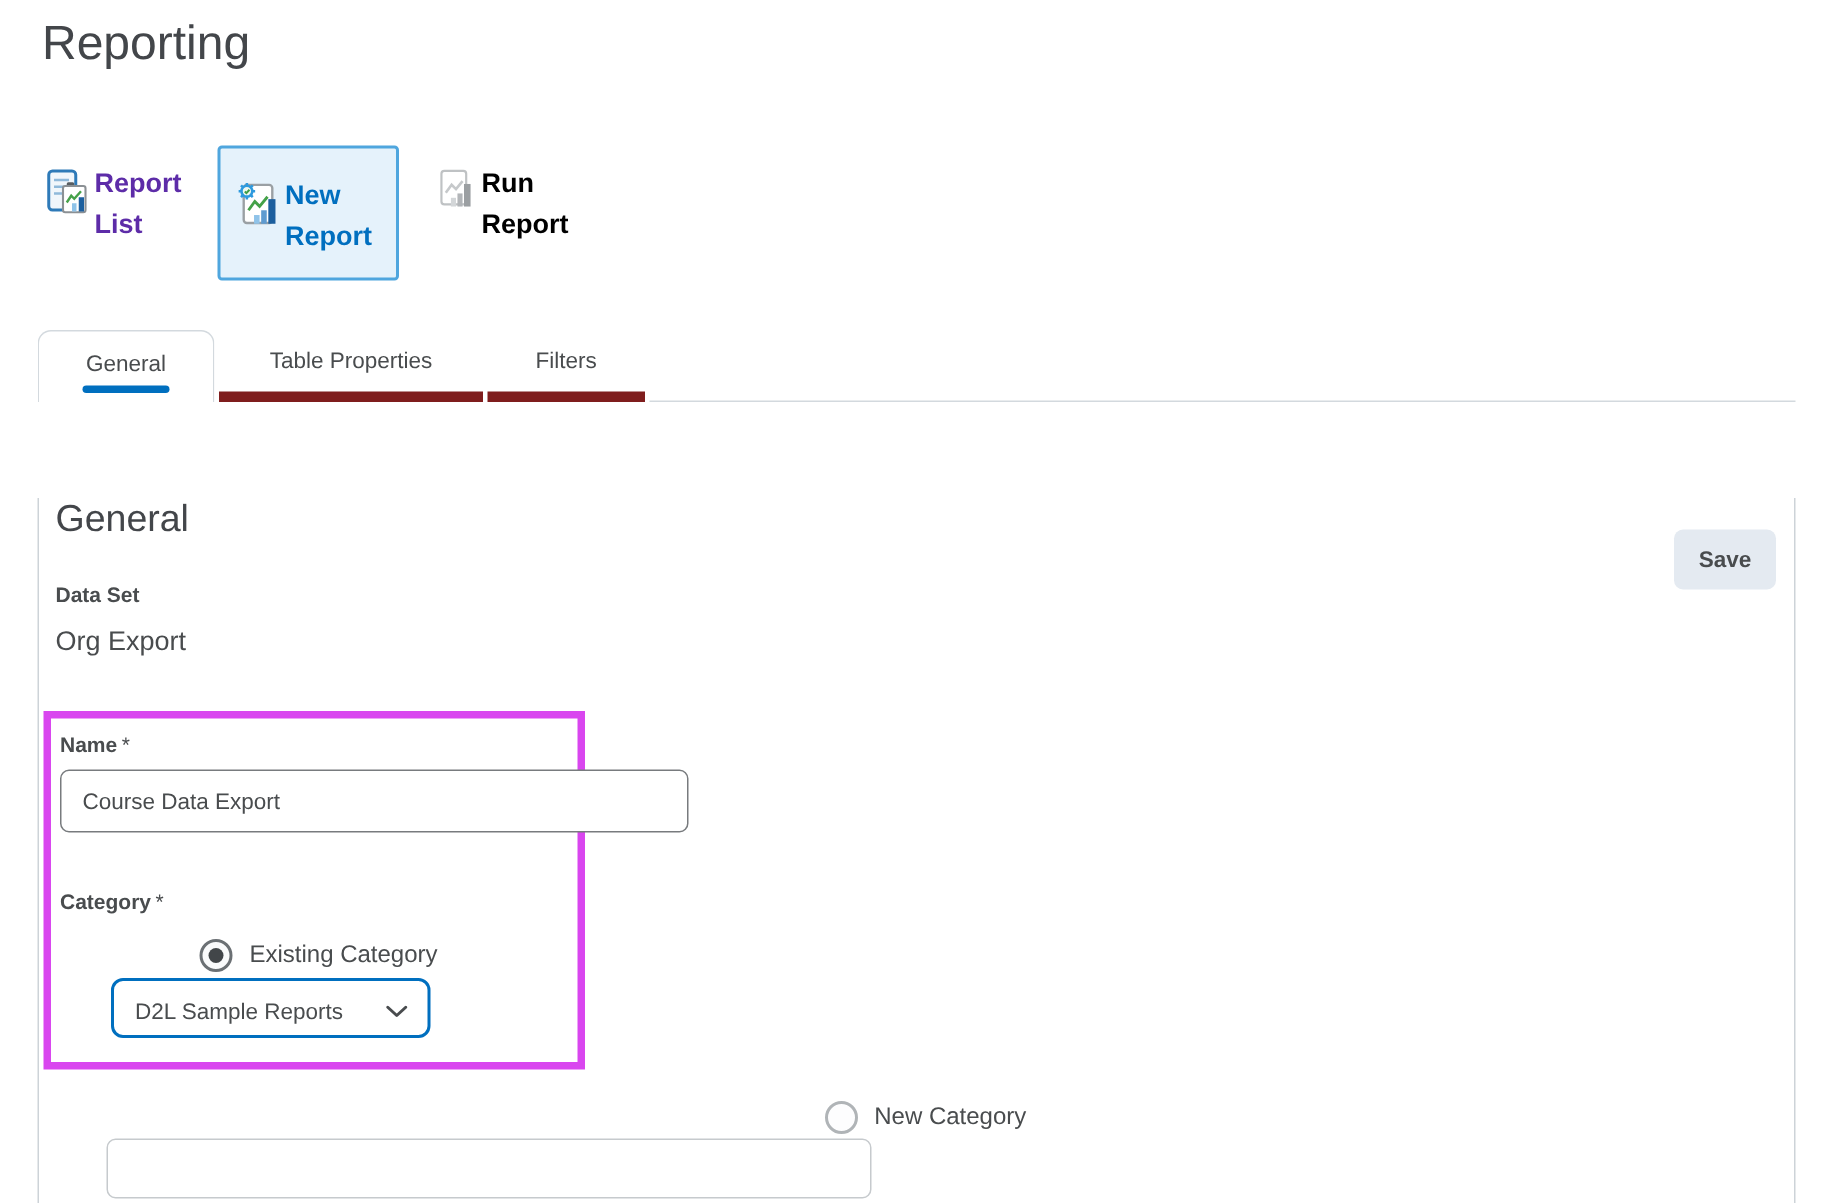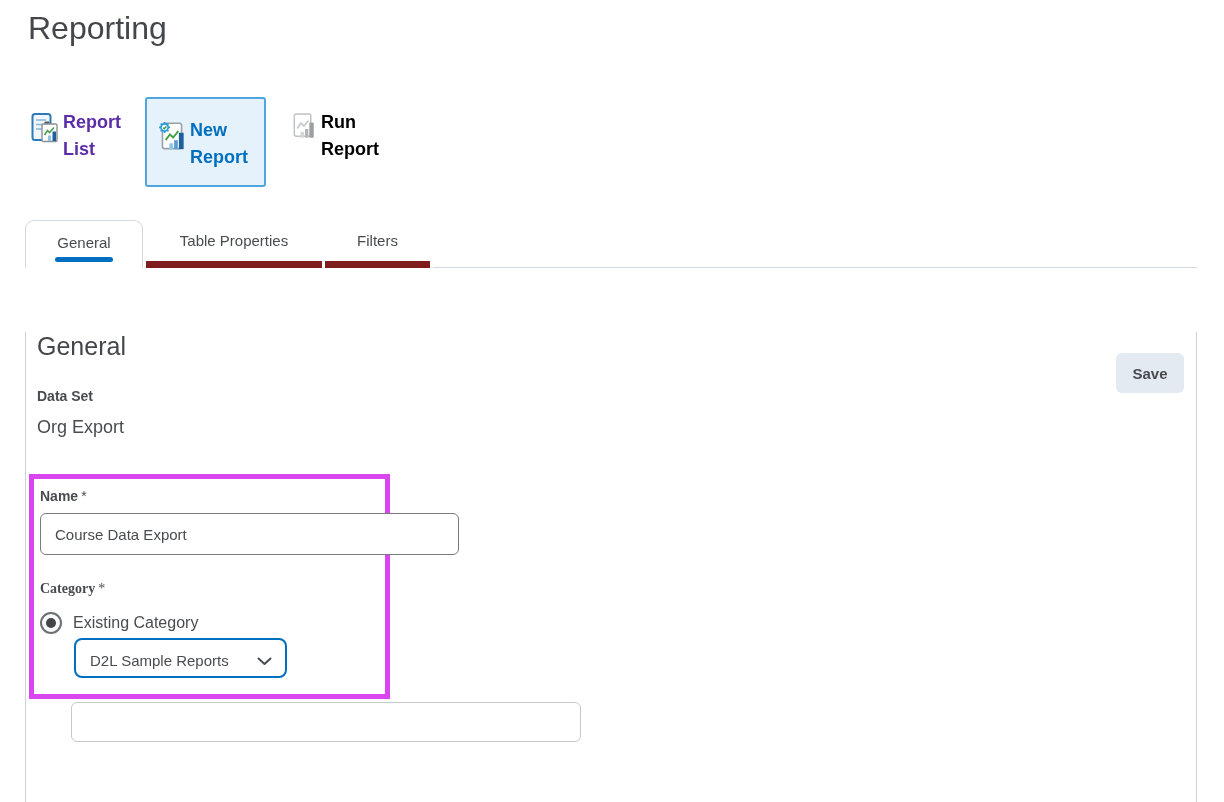--- a/index.html
+++ b/index.html
@@ -140,29 +140,30 @@
     font-size: 15px;
     color: #494c4e;
     background: #fff;
     border: 1px solid #787b7e;
     border-radius: 6px;
     height: 42px;
     padding: 4px 14px;
     outline: none;
   }
   .name-input { margin-top: 9px; width: 419px; }
-  .cat-label { margin-top: 26px; display: inline-block; font-family: Liberation Serif, serif; }
+  .cat-label { margin-top: 38px; display: inline-block; }
 
   .radio-row {
     display: flex;
     align-items: center;
     gap: 11px;
     margin-top: 15px;
     font-size: 16px;
     cursor: pointer;
+    justify-content: center;
   }
   .radio {
     width: 22px; height: 22px;
     border-radius: 50%;
     background: #f9fafb;
     border: 2px solid #6b7074;
     display: flex; align-items: center; justify-content: center;
     flex: 0 0 auto;
   }
   .radio .dot { width: 10px; height: 10px; border-radius: 50%; background: #424649; }
@@ -298,15 +299,19 @@
     <div class="dropdown">
       <span>D2L Sample Reports</span>
       <span>
         <svg width="15" height="9" viewBox="0 0 15 9">
           <polyline points="1.5,1.5 7.5,7 13.5,1.5" fill="none" stroke="#494c4e" stroke-width="2" stroke-linecap="round" stroke-linejoin="round"></polyline>
         </svg>
       </span>
     </div>
   </div>
 
+  <div class="radio-row newcat-row">
+    <span class="radio off"></span>
+    <span>New Category</span>
+  </div>
   <input class="text-input newcat-input" type="text" value="" style="">
 
 </div>
 
 </body></html>

